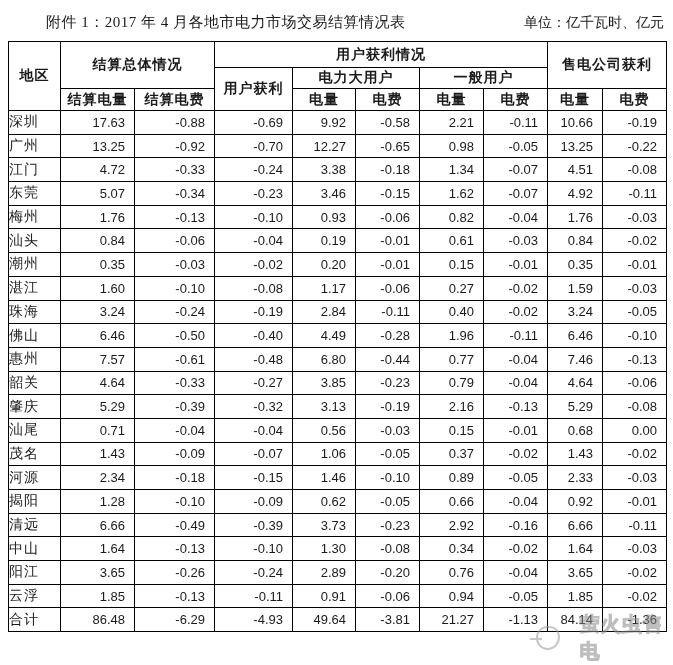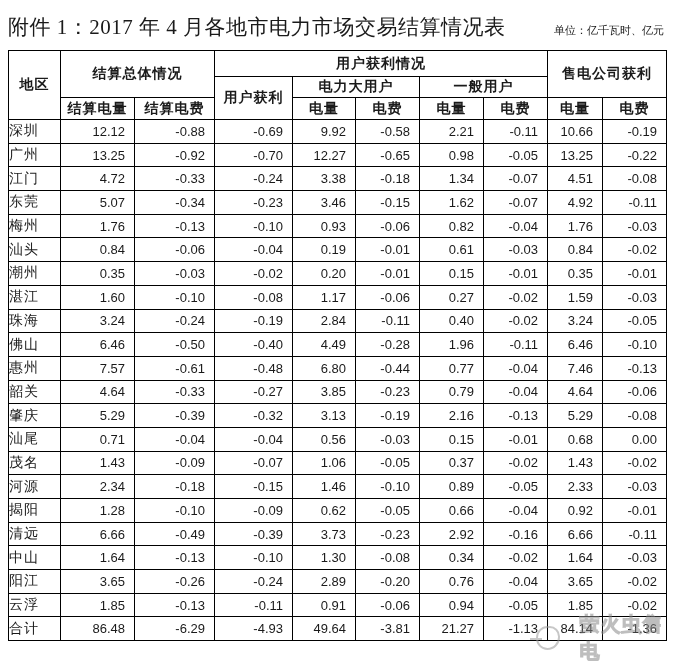--- a/index.html
+++ b/index.html
@@ -18,26 +18,27 @@
   .caption-bar {
     width: 658px;
     margin-left: 8px;
     display: flex;
     justify-content: space-between;
     align-items: baseline;
     margin-bottom: 9px;
     font-family: "Liberation Serif", serif;
   }
   .doc-title {
-    font-size: 21px;
+    margin-left: 38px;
+    font-size: 15px;
     letter-spacing: 0.5px;
     white-space: nowrap;
   }
   .unit-label {
-    font-size: 11px;
+    font-size: 14px;
     margin-right: 2px;
     white-space: nowrap;
   }
   table.settlement {
     border-collapse: collapse;
     table-layout: fixed;
     width: 658px;
     margin-left: 8px;
   }
   table.settlement td, table.settlement th {
@@ -141,21 +142,21 @@
         <th>电费</th>
         <th>电量</th>
         <th>电费</th>
         <th>电量</th>
         <th>电费</th>
       </tr>
     </thead>
     <tbody>
         <tr>
           <td class="region">深圳</td>
-          <td class="num">12.12</td>
+          <td class="num">17.63</td>
           <td class="num">-0.88</td>
           <td class="num">-0.69</td>
           <td class="num">9.92</td>
           <td class="num">-0.58</td>
           <td class="num">2.21</td>
           <td class="num">-0.11</td>
           <td class="num">10.66</td>
           <td class="num">-0.19</td>
         </tr>
         <tr>

